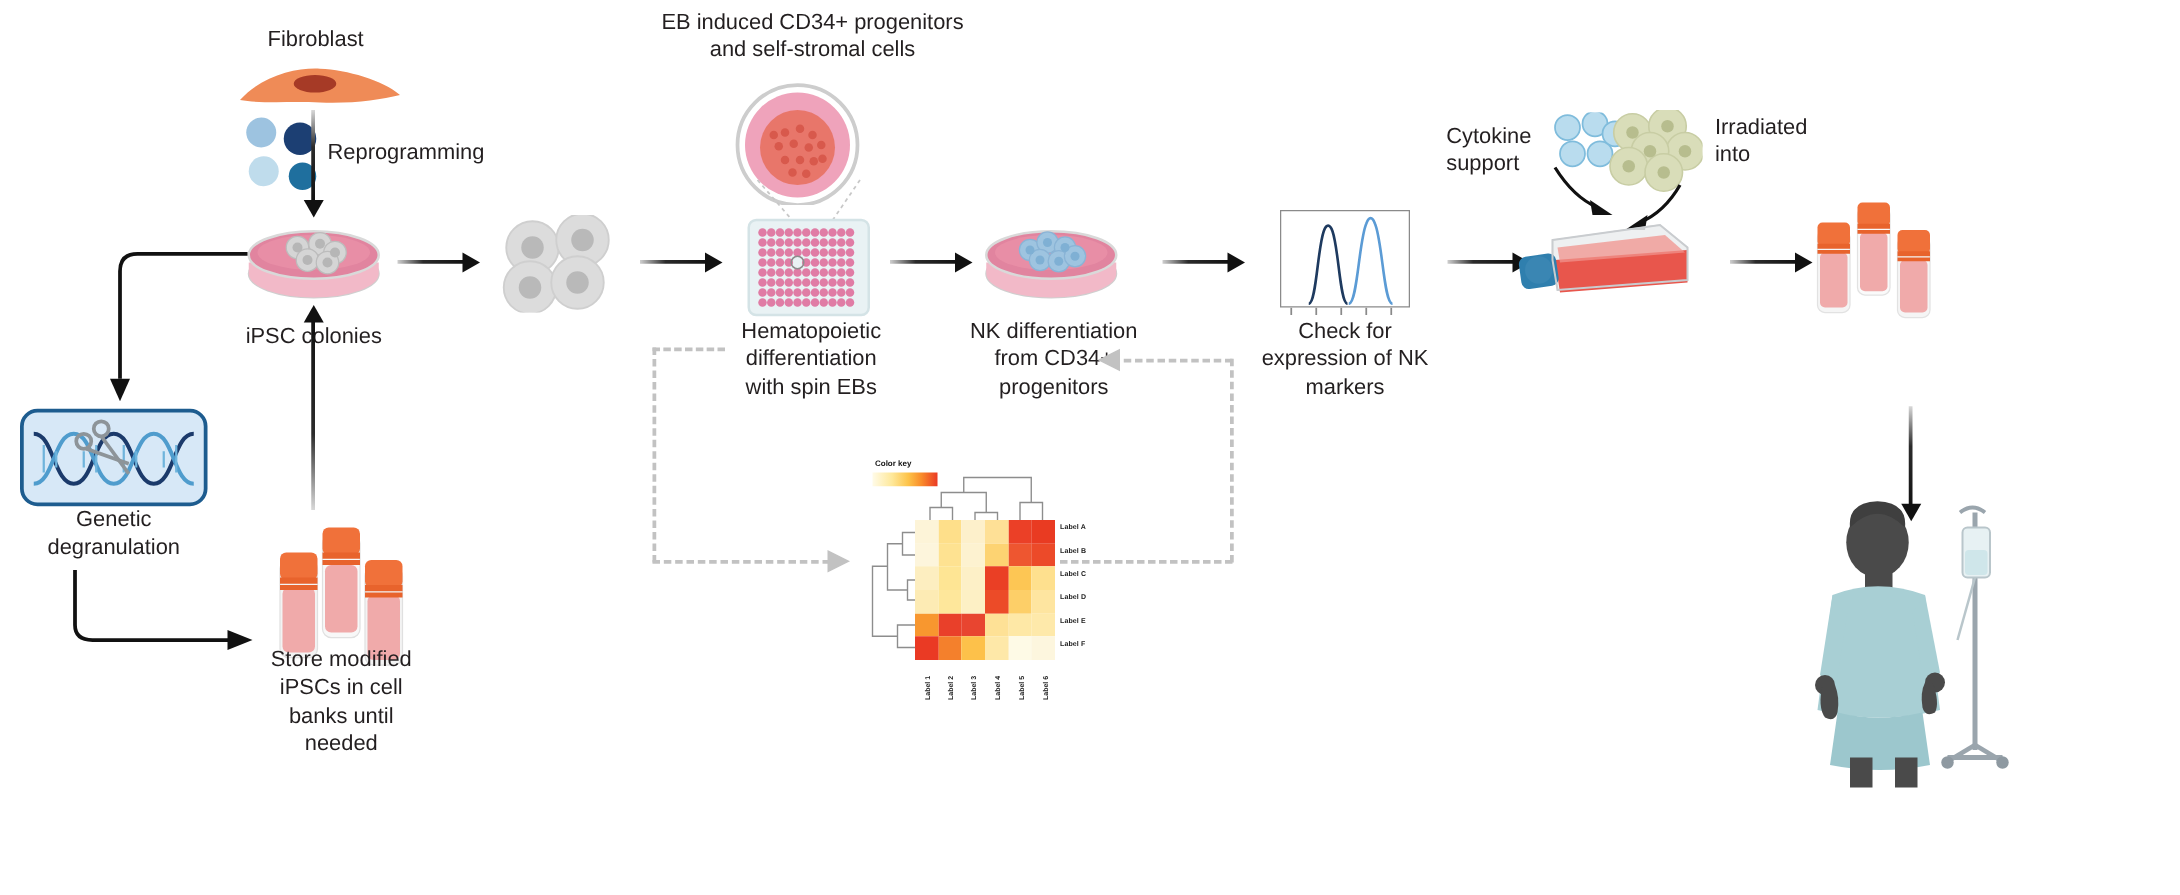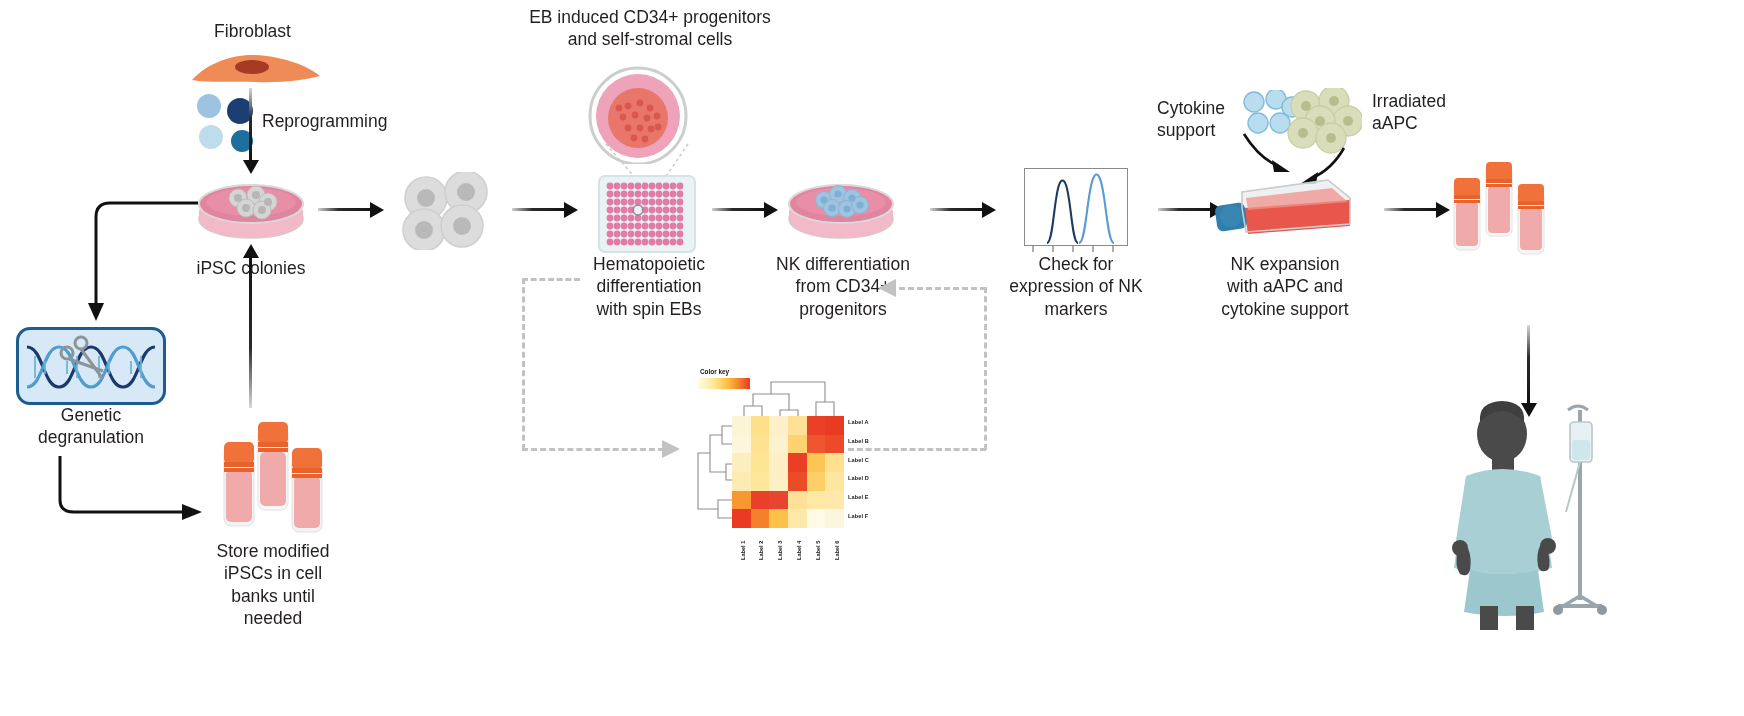--- a/index.html
+++ b/index.html
@@ -172,21 +172,21 @@
       <rect x="40" y="30" width="30" height="4" fill="#e8632c"></rect>
     </g>
     <g>
       <rect x="74" y="36" width="30" height="78" rx="7" fill="#f3f3f3" stroke="#e0e0e0"></rect>
       <rect x="76" y="58" width="26" height="52" rx="5" fill="#f0aaaa"></rect>
       <rect x="74" y="30" width="30" height="22" rx="5" fill="#f0713a"></rect>
       <rect x="74" y="50" width="30" height="5" fill="#e8632c"></rect>
       <rect x="74" y="56" width="30" height="4" fill="#e8632c"></rect>
     </g>
   </svg>
-  <div class="lbl" style="left:193px; top:540px; width:160px;">Store modified
+  <div class="lbl" style="left:193px; top:516px; width:160px;">Store modified
 iPSCs in cell
 banks until
 needed</div>
 
   <div class="arrow-v-up" style="left:249px; top:256px; height:152px;"></div>
 
   <svg class="node" style="left:398px; top:172px;" width="100" height="78" viewBox="0 0 100 78">
     <g fill="#dcdcdc" stroke="#cfcfcf" stroke-width="1.5">
       <circle cx="28" cy="26" r="21"></circle>
         <circle cx="68" cy="20" r="21"></circle>
@@ -396,21 +396,21 @@
         <circle cx="18" cy="33" r="10"></circle>
       <circle cx="40" cy="33" r="10"></circle>
     </g>
   </svg>
   <svg class="node" style="left:1240px; top:130px;" width="56" height="50" viewBox="0 0 56 50">
     <path d="M4,4 C14,20 24,30 38,36" fill="none" stroke="#111" stroke-width="2.6"></path>
     <path d="M50,42 L32,30 L34,42 Z" fill="#111"></path>
   </svg>
 
   <div class="lbl" style="left:1372px; top:90px; width:90px; text-align:left;">Irradiated
-aAPC</div>
+into</div>
   <svg class="node" style="left:1286px; top:88px;" width="76" height="66" viewBox="0 0 76 66">
     <g fill="#d9ddb9" stroke="#c8cda4" stroke-width="1.3">
       <circle cx="20" cy="18" r="15"></circle>
         <circle cx="48" cy="13" r="15"></circle>
       <circle cx="62" cy="33" r="15"></circle>
         <circle cx="34" cy="33" r="15"></circle>
       <circle cx="17" cy="45" r="15"></circle>
         <circle cx="45" cy="50" r="15"></circle>
     </g>
     <g fill="#b7bd8e">
@@ -428,23 +428,20 @@
   </svg>
 
   <svg class="node" style="left:1212px; top:168px;" width="142" height="76" viewBox="0 0 142 76">
     <path d="M30,24 L116,12 L138,30 L138,56 L34,64 L30,40 Z" fill="#eceeef" opacity="0.85" stroke="#d4d7d9"></path>
     <path d="M32,40 L138,32 L138,58 L36,66 Z" fill="#e8564c"></path>
     <path d="M34,30 L120,20 L136,34 L36,42 Z" fill="#f0938c" opacity="0.75"></path>
     <rect x="4" y="36" width="30" height="26" rx="6" fill="#2f7fae" transform="rotate(-8 19 49)"></rect>
     <circle cx="19" cy="48" r="11" fill="#3a86b3"></circle>
     <path d="M30,24 L116,12 L138,30 L138,56 L34,64 L30,40 Z" fill="none" stroke="#c9cccf" stroke-width="1.6"></path>
   </svg>
-  <div class="lbl" style="left:1204px; top:253px; width:162px;">NK expansion
-with aAPC and
-cytokine support</div>
 
   <div class="arrow-h" style="left:1384px; top:208px; width:54px;"></div>
 
   <svg class="node" style="left:1448px; top:160px;" width="104" height="96" viewBox="0 0 104 96">
     <g>
       <rect x="6" y="24" width="26" height="66" rx="6" fill="#f5f5f5" stroke="#e2e2e2"></rect>
       <rect x="8" y="42" width="22" height="44" rx="4" fill="#f0aaaa"></rect>
       <rect x="6" y="18" width="26" height="19" rx="4" fill="#f0713a"></rect>
       <rect x="6" y="35" width="26" height="4" fill="#e8632c"></rect>
       <rect x="6" y="40" width="26" height="3" fill="#e8632c"></rect>

